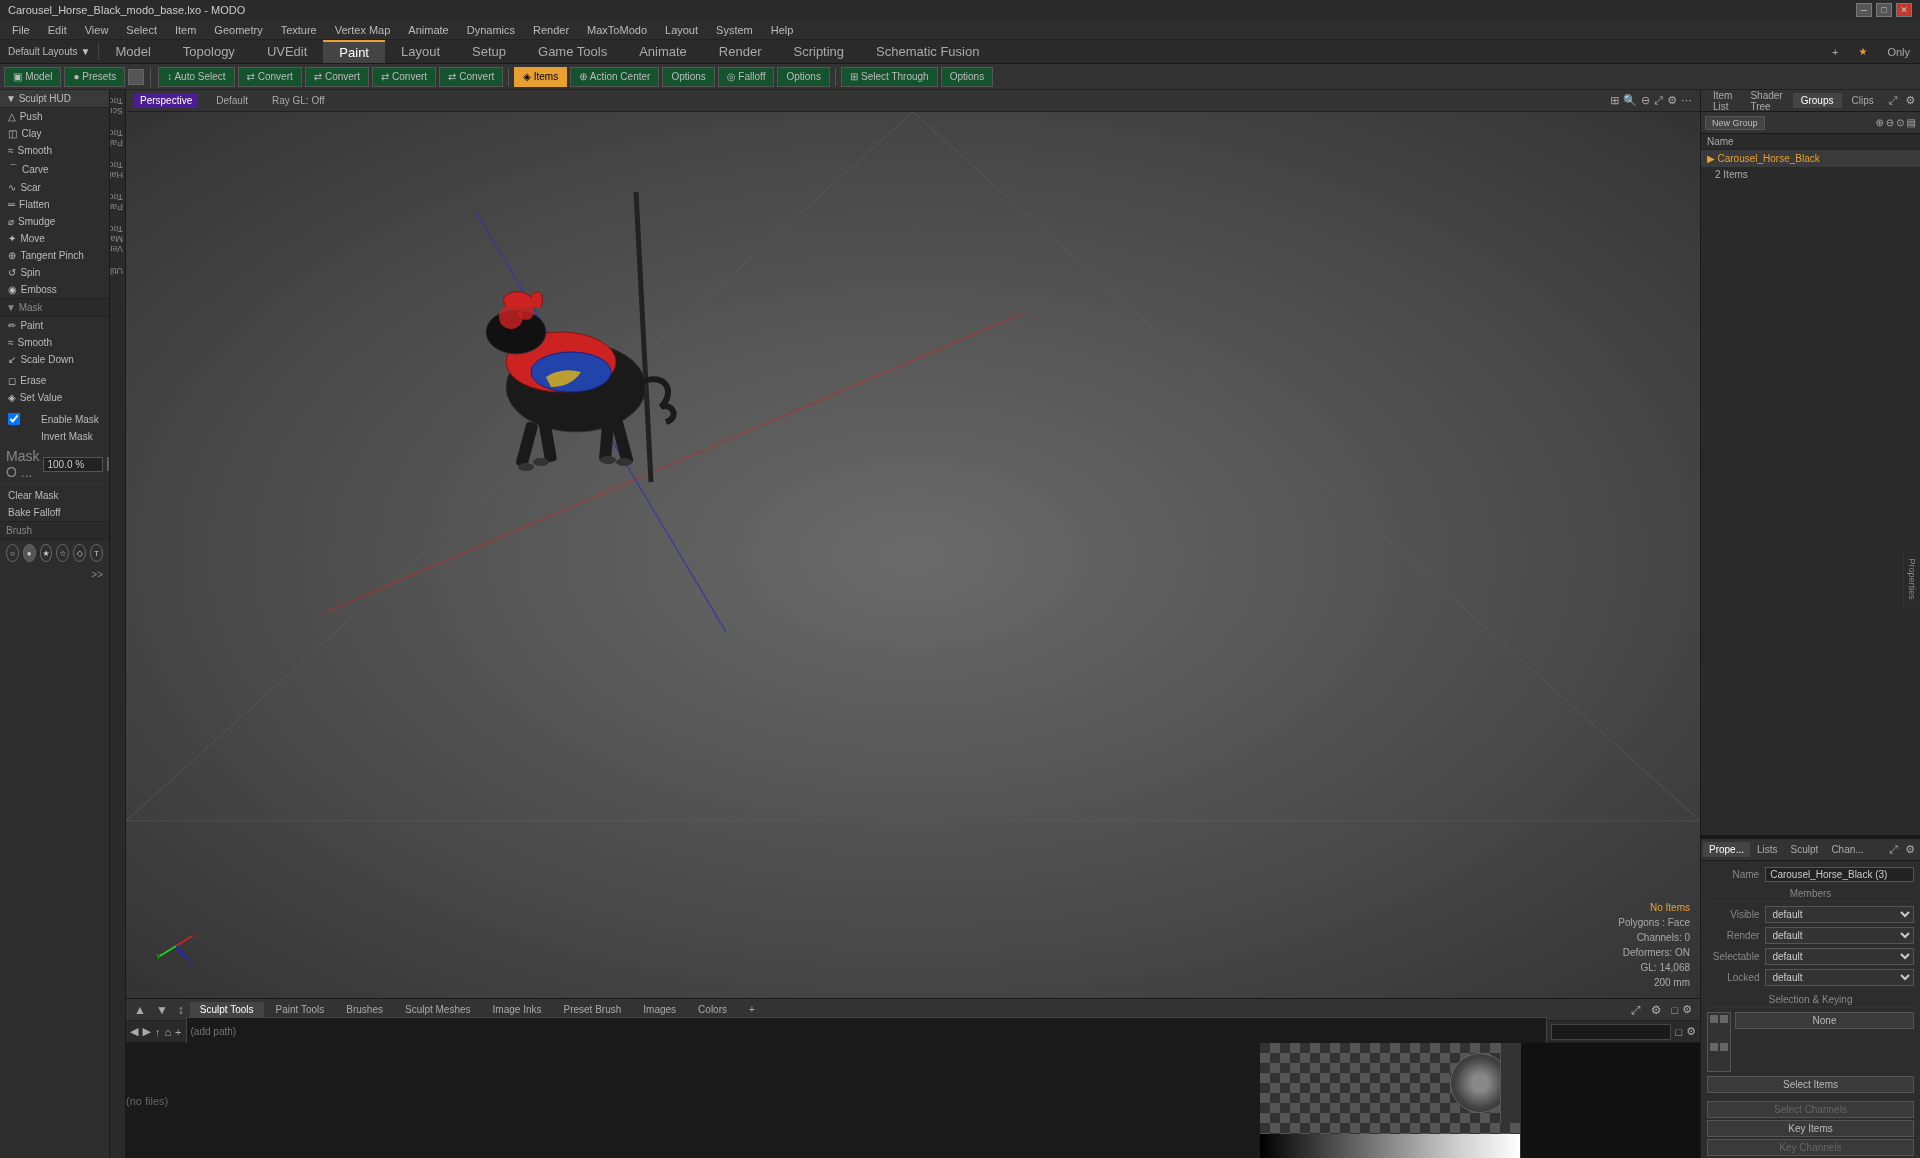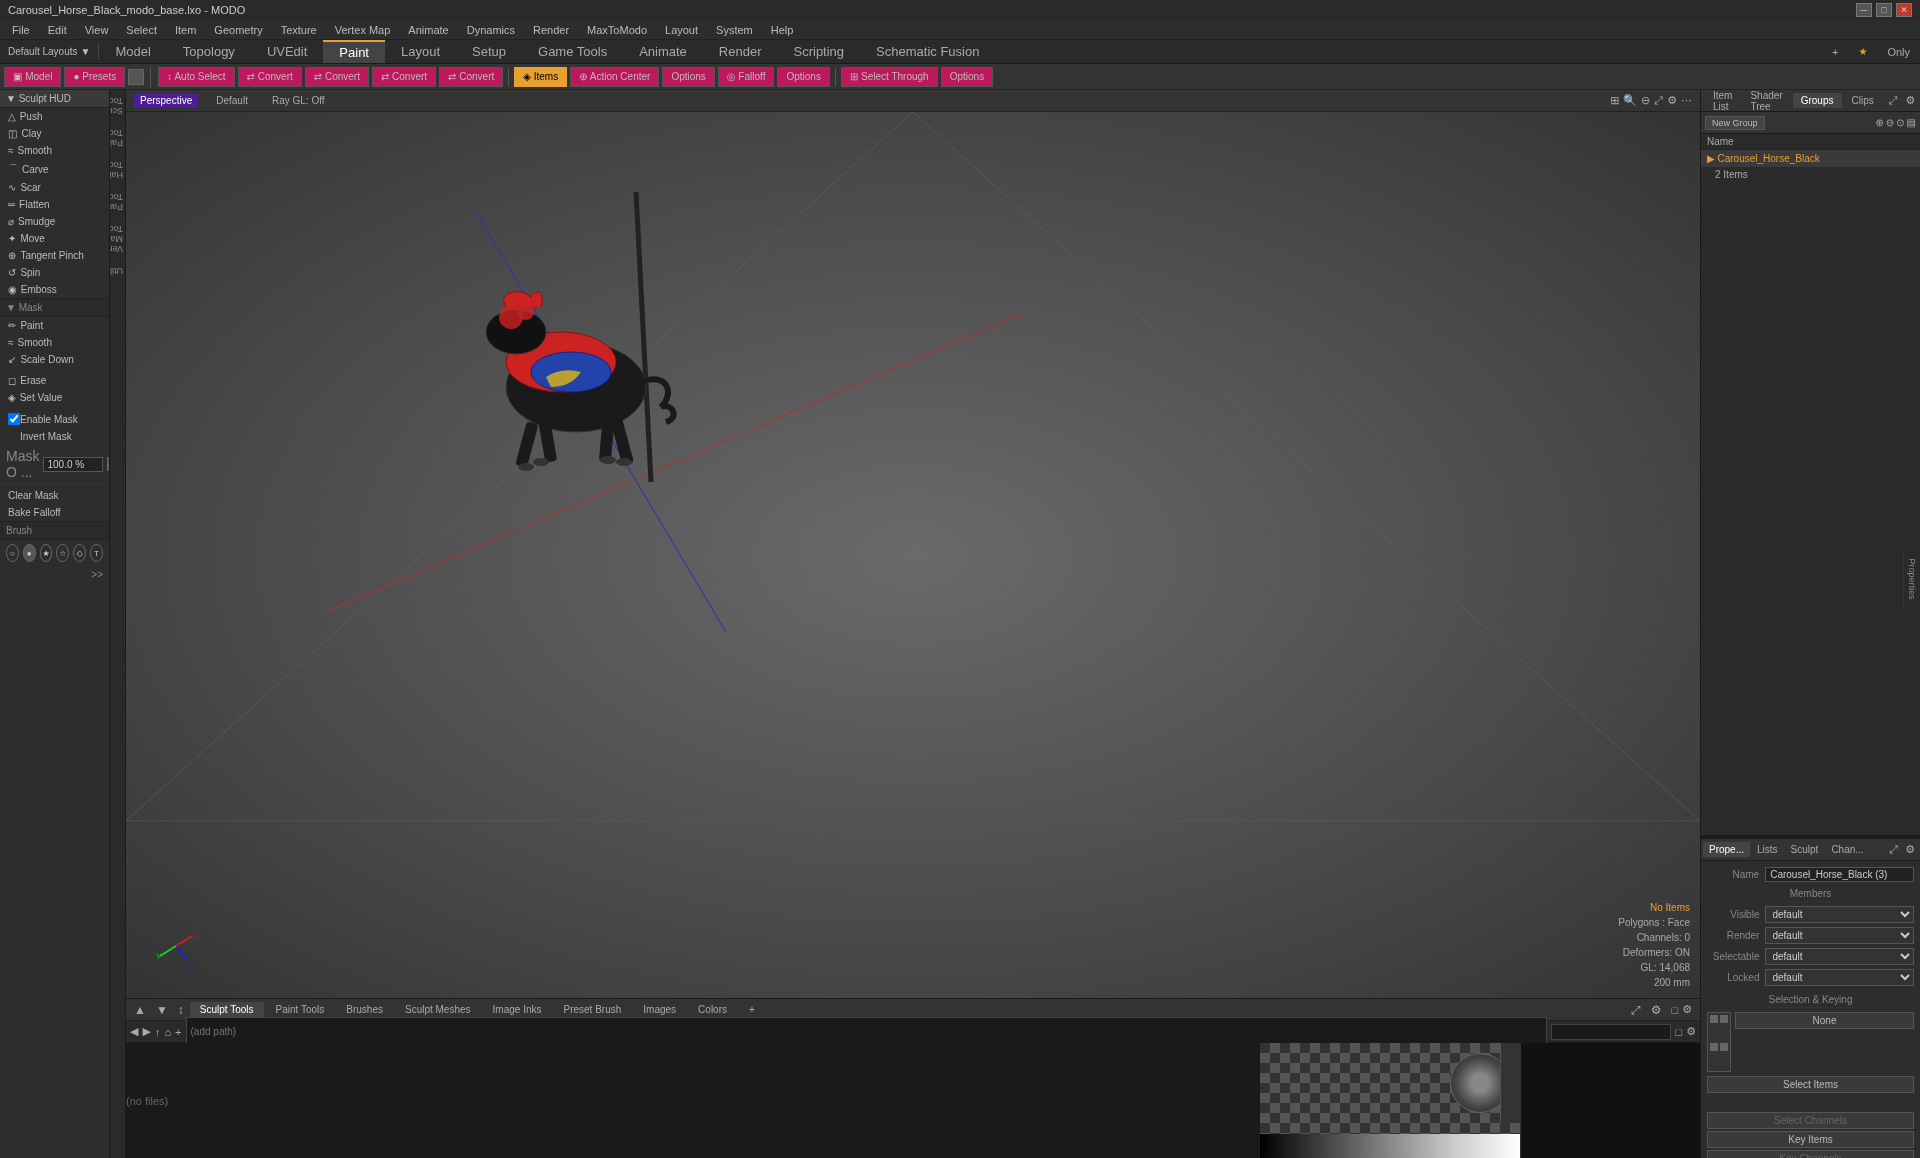--- a/index.html
+++ b/index.html
@@ -17,36 +17,36 @@
 
     
     #tabbar { width: 100%; height: 24px; background: #2a2a2a; display: flex; align-items: center; border-bottom: 1px solid #1a1a1a; }
     .tab { padding: 3px 16px; color: #aaa; cursor: pointer; font-size: 13px; height: 100%; display: flex; align-items: center; }
     .tab.active { background: #444; color: #fff; border-top: 2px solid #e8a030; }
     .tab-spacer { flex: 1; }
     .tab-right { padding: 3px 10px; color: #aaa; font-size: 11px; }
 
     
     #toolbar { width: 100%; height: 26px; background: #333; display: flex; align-items: center; padding: 0 4px; gap: 3px; border-bottom: 1px solid #222; }
-    .toolbar-btn { padding: 2px 8px; background: #be185d; border: 1px solid #555; color: #bbb; cursor: pointer; font-size: 10px; display: flex; align-items: center; gap: 3px; height: 20px; }
+    .toolbar-btn { padding: 2px 8px; background: #14532d; border: 1px solid #555; color: #bbb; cursor: pointer; font-size: 10px; display: flex; align-items: center; gap: 3px; height: 20px; }
     .toolbar-btn.active { background: #e8a030; color: #000; border-color: #e8a030; }
     .toolbar-sep { width: 1px; height: 18px; background: #555; margin: 0 2px; }
 
     
     #left-panel { width: 110px; background: #2d2d2d; border-right: 1px solid #1a1a1a; display: flex; flex-direction: column; overflow: hidden; }
     #sculpt-hud { background: #3a3a3a; padding: 3px 6px; font-size: 10px; color: #bbb; border-bottom: 1px solid #222; }
 
     .tool-list { flex: 1; overflow-y: auto; }
     .tool-item { padding: 3px 8px; color: #bbb; cursor: pointer; font-size: 10px; display: flex; align-items: center; gap: 4px; }
     .section-header { padding: 3px 6px; color: #888; font-size: 10px; background: #2a2a2a; border-top: 1px solid #222; border-bottom: 1px solid #222; }
 
     .mask-opacity { padding: 3px 6px; display: flex; align-items: center; gap: 4px; font-size: 10px; }
     .mask-input { width: 60px; background: #222; border: 1px solid #555; color: #ccc; font-size: 10px; padding: 1px 3px; }
 
-    .checkbox-item { padding: 3px 8px; display: flex; align-items: center; gap: 0; font-size: 10px; color: #bbb; cursor: pointer; }
+    .checkbox-item { padding: 3px 8px; display: flex; align-items: center; gap: 21px; font-size: 10px; color: #bbb; cursor: pointer; }
     .vtab { font-size: 9px; color: #888; padding: 6px 2px; cursor: pointer; text-orientation: mixed; transform: rotate(180deg); }
 
     
     #center { flex: 1; display: flex; flex-direction: column; background: #444; }
     #viewport-header { height: 22px; background: #333; display: flex; align-items: center; padding: 0 8px; gap: 12px; border-bottom: 1px solid #222; }
     .vp-tab { font-size: 10px; color: #aaa; padding: 2px 6px; cursor: pointer; }
     .vp-tab.active { background: #4c1d95; color: #fff; }
 
     #viewport { flex: 1; background: #555; position: relative; overflow: hidden; }
     .viewport-bg { width: 100%; height: 100%; background: radial-gradient(ellipse at center, #6a6a6a 0%, #4a4a4a 60%, #333 100%); position: relative; }
@@ -566,21 +566,21 @@
             <div style="background:#666; width:8px; height:8px;"></div>
             <div style="background:#666; width:8px; height:8px;"></div>
             <div style="background:#666; width:8px; height:8px;"></div>
           </div>
           <div style="flex:1;">
             <div class="keying-btn">None</div>
           </div>
         </div>
 
         <div class="keying-btn">Select Items</div>
-        <div class="keying-btn disabled" style="margin-top:19px; color:#666;">Select Channels</div>
+        <div class="keying-btn disabled" style="margin-top:8px; color:#666;">Select Channels</div>
         <div class="keying-btn" style="margin-top:2px;">Key Items</div>
         <div class="keying-btn disabled" style="margin-top:2px; color:#666;">Key Channels</div>
 
         <div class="onion-header">
           <span>▶</span>
           <span>Onion Skinning</span>
         </div>
 
       </div>
     </div>

